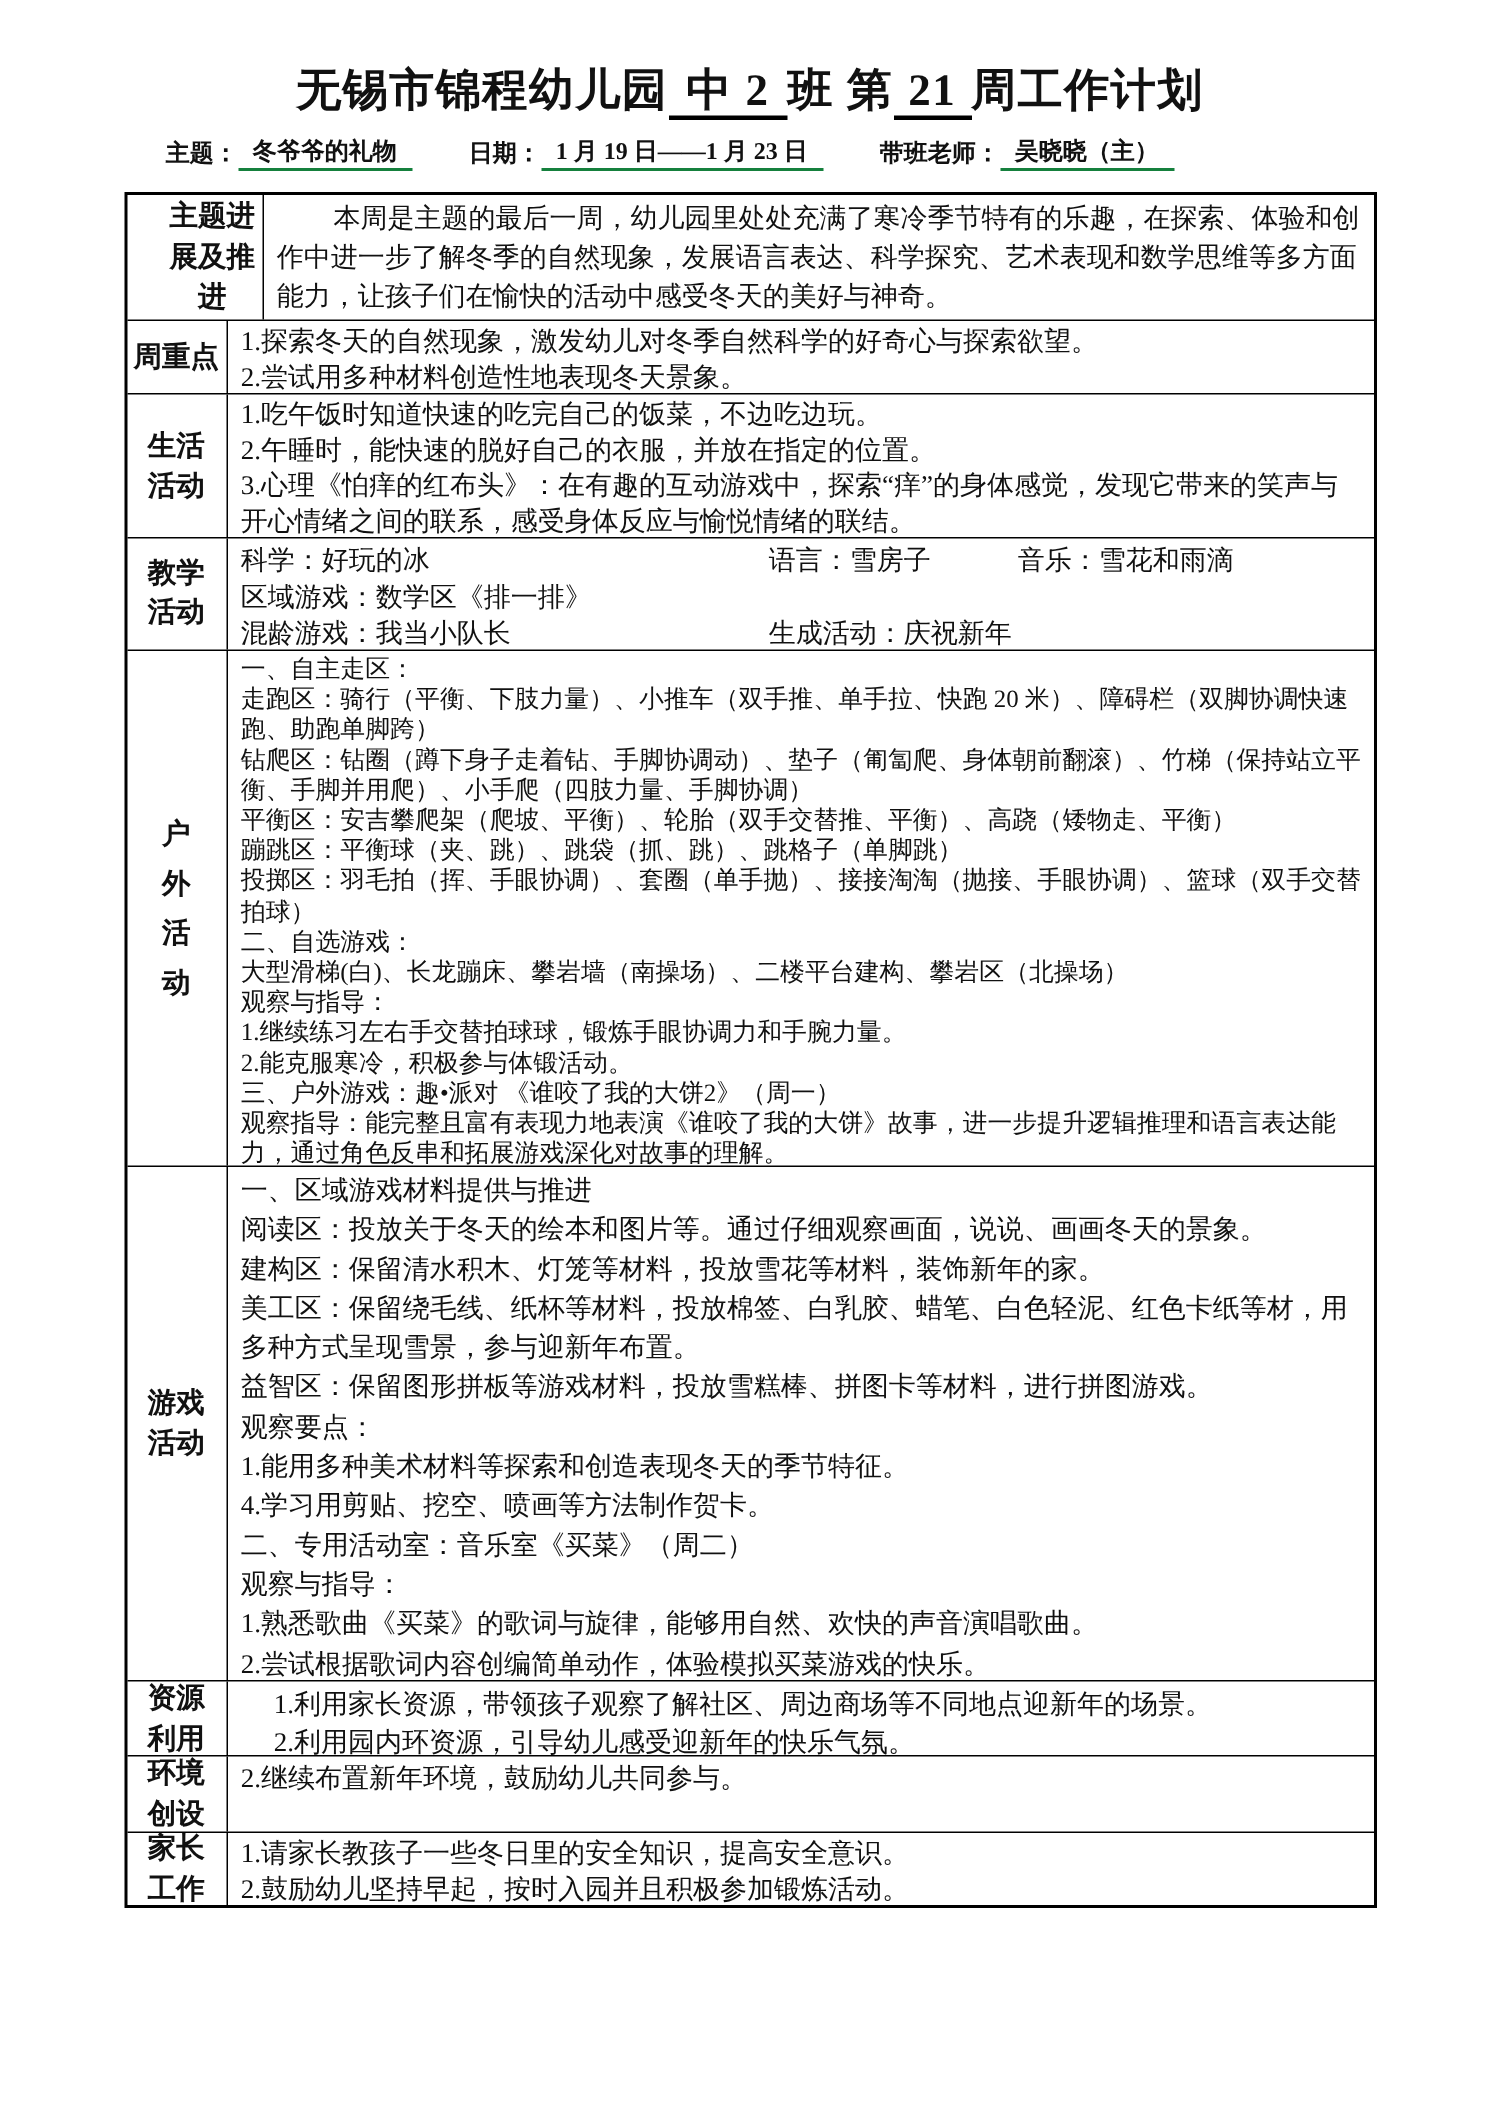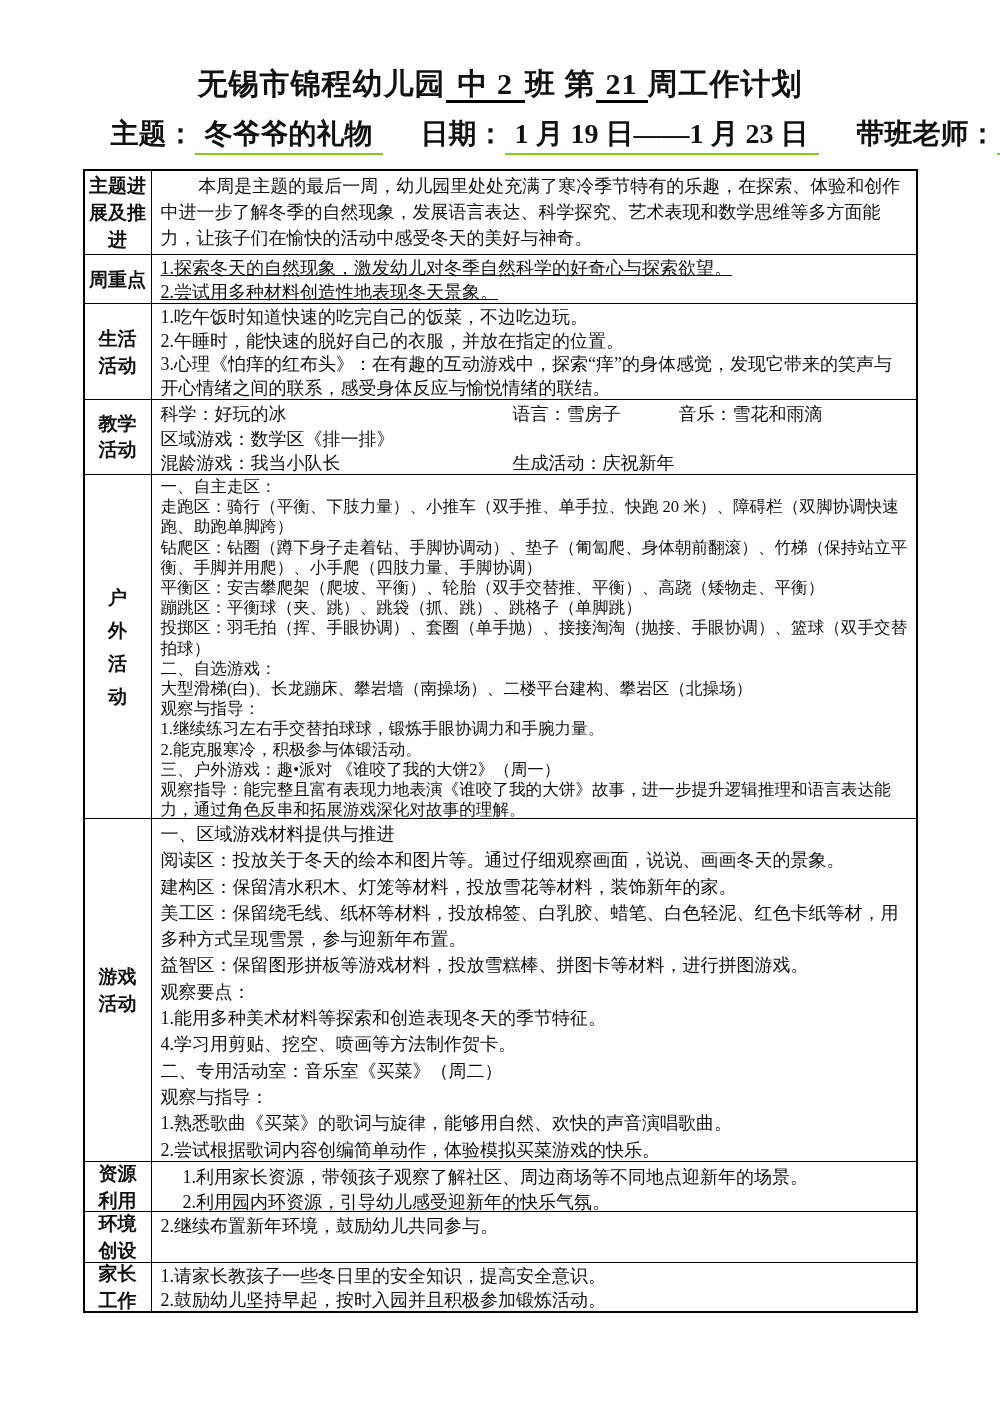--- a/index.html
+++ b/index.html
@@ -3,59 +3,59 @@
 <meta charset="utf-8">
 <style>
   * { margin:0; padding:0; box-sizing:border-box; }
   html,body { background:#ffffff; }
   body {
     width:1000px; height:1414px;
     font-family:"Liberation Serif","DejaVu Serif",serif;
     color:#111111;
     position:relative;
   }
-  .page { padding-top:64px; }
+  .page { padding-top:40px; }
   .doc-title {
     text-align:center;
     font-size:30px; font-weight:bold;
     letter-spacing:1px;
     white-space:nowrap;
   }
   .doc-title .u { border-bottom:3px solid #000; padding:0 12px; }
   .doc-title .u2 { border-bottom:3px solid #000; padding:0 10px; }
   .meta-row {
     width:835px; margin:10px auto 14px auto;
-    font-size:28px; font-weight:bold;
-    display:flex; align-items:flex-start;
+    font-size:16px; font-weight:bold;
+    display:flex; align-items:center;
     padding-left:28px;
     white-space:nowrap;
   }
-  .meta-row .val { border-bottom:2px solid #84cc16; padding:0 10px; }
+  .meta-row .val { border-bottom:2px solid #15803d; padding:0 10px; }
   .meta-row .lbl { margin-left:38px; }
   .meta-row .lbl:first-child { margin-left:0; }
 
   .wtable {
     width:835px; margin:6px auto 0 auto;
     border:2px solid #000;
   }
   .row { display:flex; border-top:1.5px solid #000; }
   .row:first-child { border-top:none; }
   .hcell {
     width:67px; flex:0 0 67px;
     border-right:1.5px solid #000;
     display:flex; align-items:center; justify-content:center;
     text-align:center;
     font-weight:bold; font-size:19px; line-height:27px;
     white-space:pre-line;
   }
   .ccell { flex:1 1 auto; padding:2px 8px 0 9px; overflow:hidden; }
   .ln { font-size:18px; line-height:24px; }
 
-  .r1 { height:83px; }  .r1 .ln { line-height:26px; text-indent:2.1em; }
-  .r2 { height:49px; }  .r2 .ln { line-height:23.5px;text-decoration:underline; }
+  .r1 { height:83px;margin-left:24px; }  .r1 .ln { line-height:26px; text-indent:2.1em; }
+  .r2 { height:49px; }  .r2 .ln { line-height:23.5px; }
   .r3 { height:96px; }  .r3 .ln { line-height:23.5px; }
   .r4 { height:75px; }  .r4 .ln { line-height:24.5px; }
   .r4 .hcell { line-height:26px; }
   .r5 { height:344px; } .r5 .ln { font-size:16.6px; line-height:20.2px; }
   .r5 .hcell { line-height:33px; }
   .r6 { height:343px; } .r6 .ln { line-height:26.3px; }
   .r7 { height:50px;gap:22px; }  .r7 .ln { line-height:24px; padding-top:1px; }
   .r8 { height:51px;justify-content:center; }  .r8 .ln { line-height:25px; }
   .r9 { height:49px; }  .r9 .ln { line-height:23.5px; }
 

